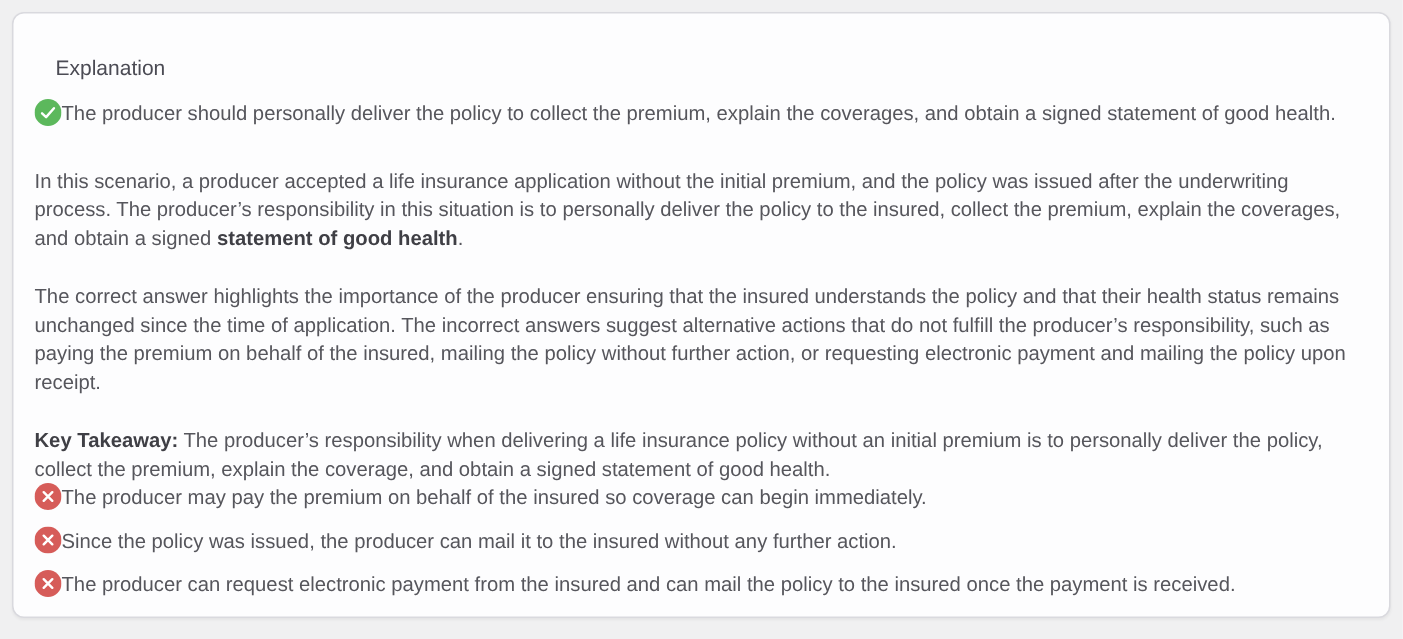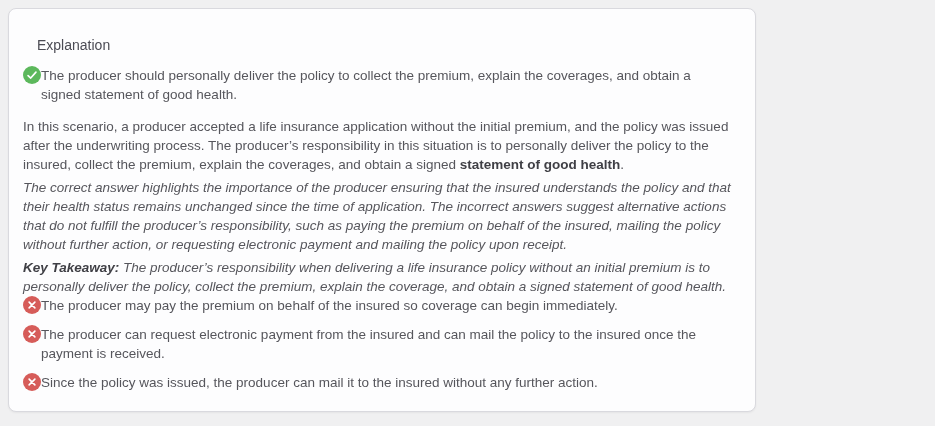--- a/index.html
+++ b/index.html
@@ -5,21 +5,21 @@
   * { box-sizing: border-box; margin: 0; padding: 0; }
   html, body {
     width: 935px; height: 426px;
     background: #f0f0f1;
     font-family: "Liberation Sans", sans-serif;
     overflow: hidden;
   }
   .card {
     position: absolute;
     left: 8px; top: 8px;
-    width: 748px; height: 404px;
+    width: 919px; height: 404px;
     background: #fdfdfe;
     border: 1px solid #d9d9de;
     border-radius: 8px;
     box-shadow: 0 1px 2px rgba(0,0,0,0.05);
     padding: 14px 24px 14px 14px;
   }
   .panel-title {
     margin: 14px 0 0 14px;
     font-size: 14px;
     font-weight: 400;
@@ -37,22 +37,22 @@
     display: inline-block;
     position: relative;
     top: 0px;
   }
   .icon svg { display: block; width: 18px; height: 18px; }
   .row-text, .para {
     font-size: 13.5px;
     line-height: 19px;
     color: #56565c;
   }
-  .para { margin-top: 13px; }
-  .para + .para { margin-top: 4px; font-style: italic; }
+  .para { margin-top: 26px; }
+  .para + .para { margin-top: 20px; }
   .para strong, .row-text strong {
     font-weight: 700;
     color: #3f3f45;
   }
   .incorrect-list { }
   .incorrect-list .row + .row { margin-top: 10px; }
 </style>
 </head>
 <body>
 
@@ -88,28 +88,28 @@
       <p class="row-text">The producer may pay the premium on behalf of the insured so coverage can begin immediately.</p>
     </div>
 
     <div class="row">
       <span class="icon">
         <svg viewBox="0 0 20 20" aria-hidden="true">
           <circle cx="10" cy="10" r="10" fill="#d65c59"></circle>
           <path d="M6.8 6.8 L13.2 13.2 M13.2 6.8 L6.8 13.2" fill="none" stroke="#ffffff" stroke-width="1.8" stroke-linecap="round"></path>
         </svg>
       </span>
-      <p class="row-text">The producer can request electronic payment from the insured and can mail the policy to the insured once the payment is received.</p>
+      <p class="row-text">Since the policy was issued, the producer can mail it to the insured without any further action.</p>
     </div>
 
     <div class="row">
       <span class="icon">
         <svg viewBox="0 0 20 20" aria-hidden="true">
           <circle cx="10" cy="10" r="10" fill="#d65c59"></circle>
           <path d="M6.8 6.8 L13.2 13.2 M13.2 6.8 L6.8 13.2" fill="none" stroke="#ffffff" stroke-width="1.8" stroke-linecap="round"></path>
         </svg>
       </span>
-      <p class="row-text">Since the policy was issued, the producer can mail it to the insured without any further action.</p>
+      <p class="row-text">The producer can request electronic payment from the insured and can mail the policy to the insured once the payment is received.</p>
     </div>
 
   </div>
 
 </section>
 
 </body></html>

